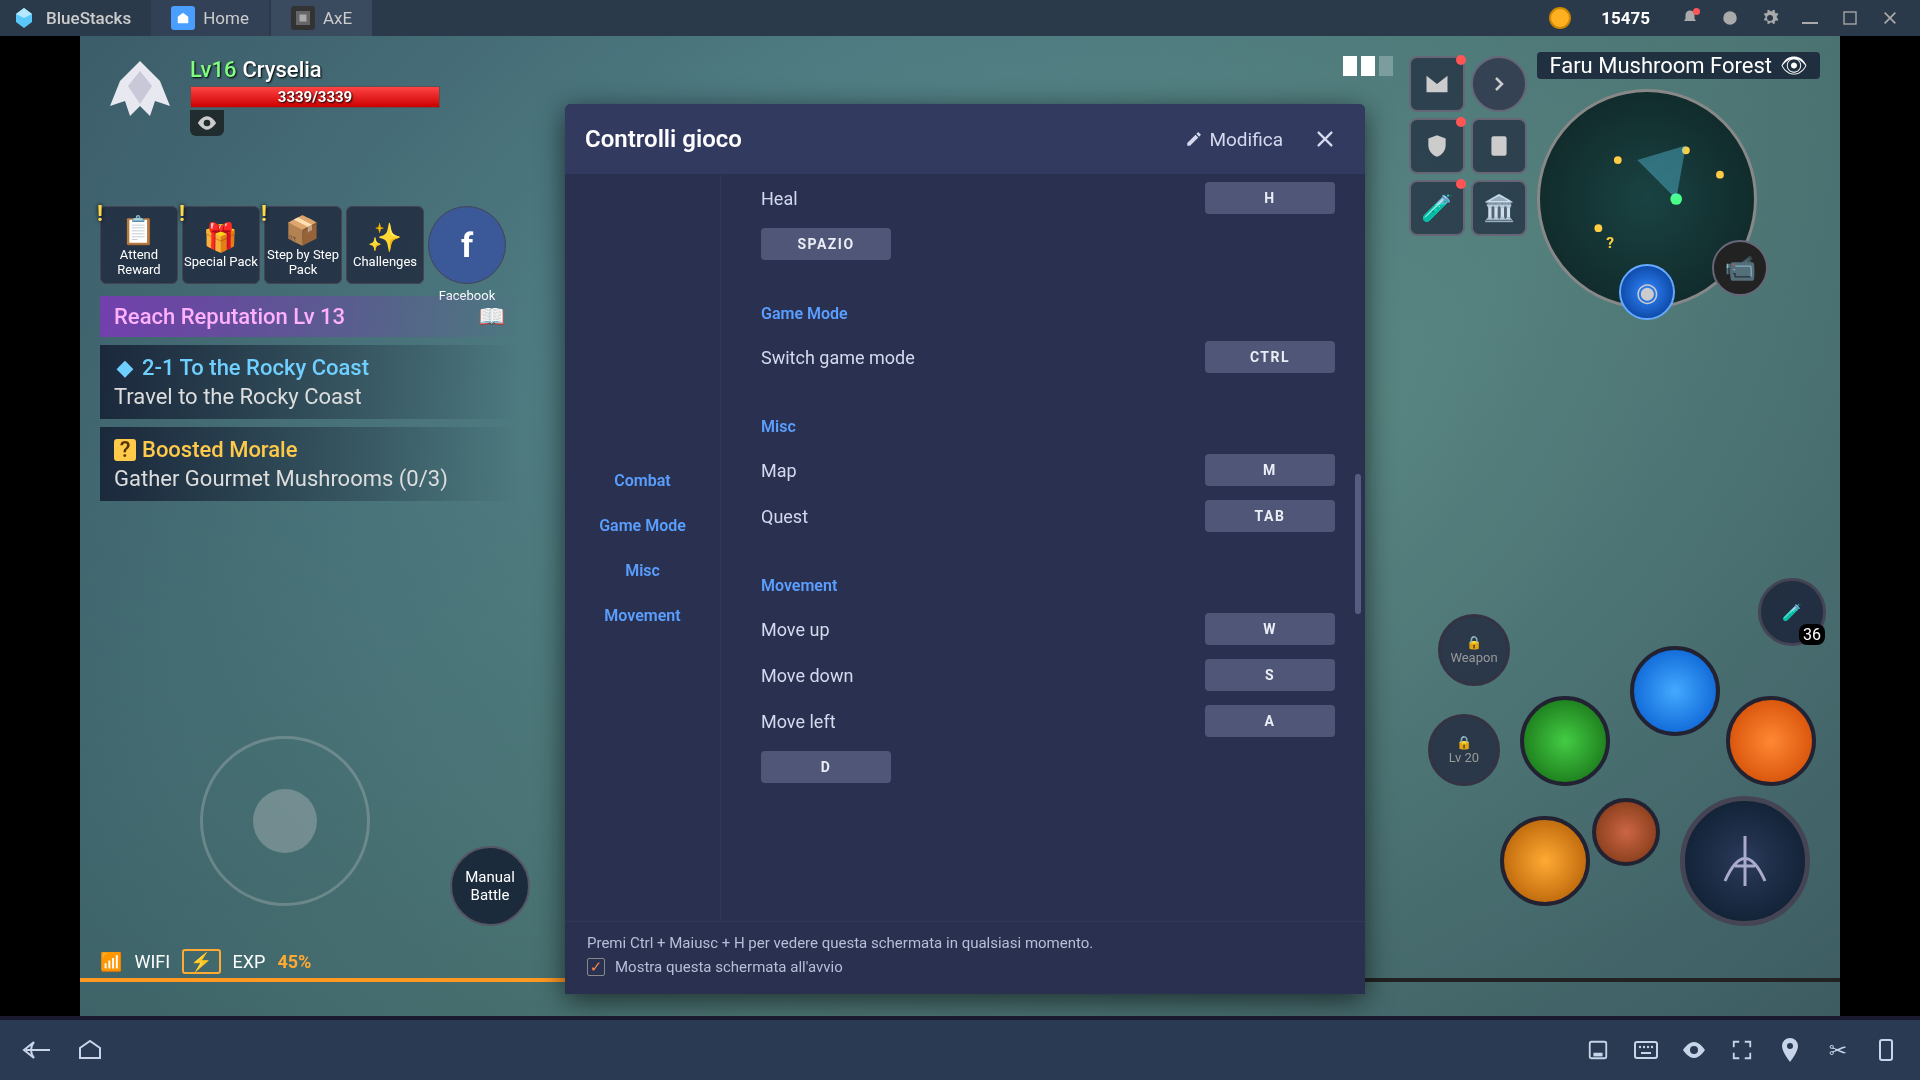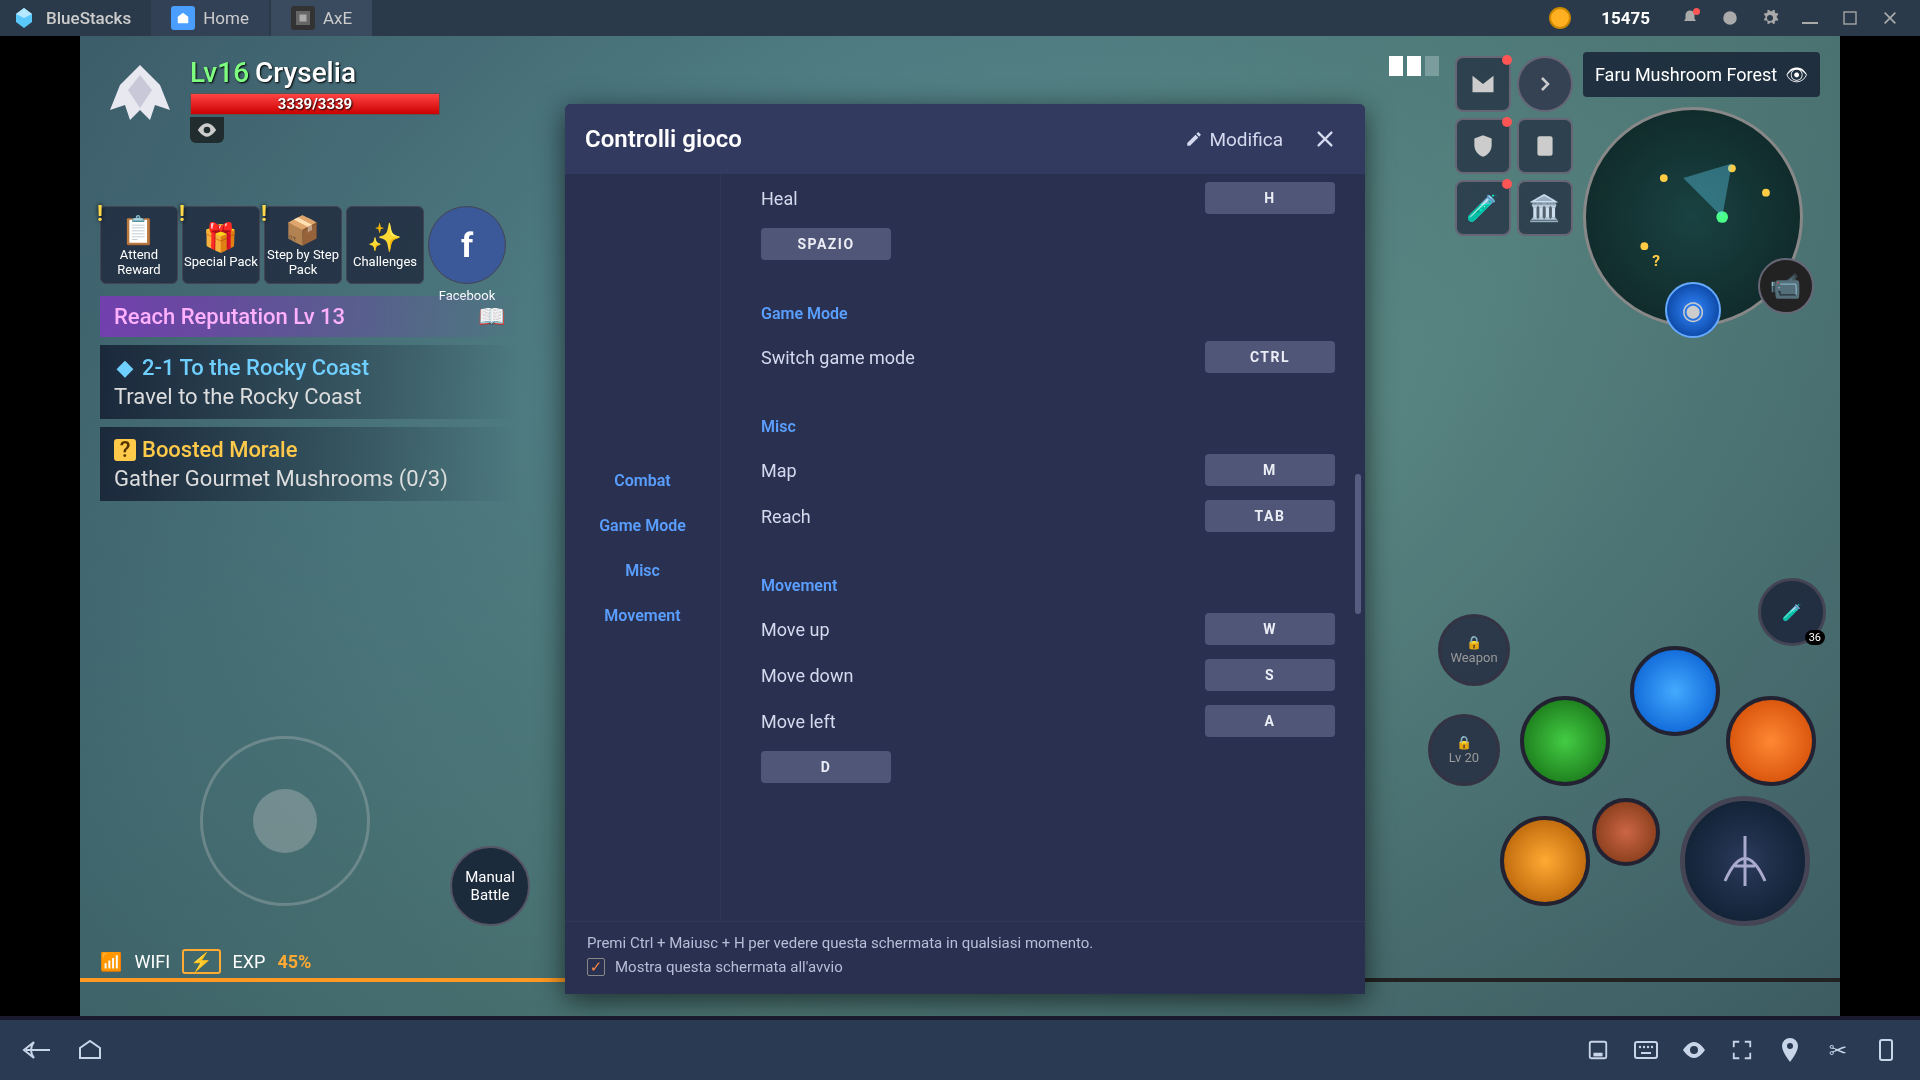--- a/index.html
+++ b/index.html
@@ -24,21 +24,21 @@
 .game-area { position: relative; width: 100%; height: 980px; background: linear-gradient(135deg, #2a4a5a 0%, #3a6a6a 30%, #4a7a6a 60%, #3a5a5a 100%); overflow: hidden; }
 .game-fog { position: absolute; inset: 0; background: radial-gradient(ellipse at 50% 30%, rgba(150,200,220,0.3), rgba(60,90,100,0.6)); }
 .black-bars { position: absolute; background: #000; }
 .bb-left { left: 0; top: 0; width: 80px; height: 100%; }
 .bb-right { right: 0; top: 0; width: 80px; height: 100%; }
 
 
 .player-hud { position: absolute; top: 20px; left: 100px; display: flex; align-items: center; z-index: 5; }
 .player-avatar { width: 80px; height: 80px; }
 .player-info { margin-left: 10px; }
-.player-name { color: #fff; font-size: 28px; font-weight: 500; text-shadow: 1px 1px 2px #000; }
+.player-name { color: #fff; font-size: 22px; font-weight: 500; text-shadow: 1px 1px 2px #000; }
 .player-level { color: #7fff7f; margin-right: 6px; }
 .hp-bar { width: 250px; height: 22px; background: #333; border: 1px solid #555; margin-top: 4px; position: relative; }
 .hp-fill { width: 100%; height: 100%; background: linear-gradient(#ff4444, #cc0000); }
 .hp-text { position: absolute; inset: 0; display: flex; align-items: center; justify-content: center; color: #fff; font-size: 15px; font-weight: bold; text-shadow: 1px 1px 2px #000; }
 .eye-hud{width:34px;height:26px;background:rgba(20,20,20,0.7);border-radius:0 0 6px 6px;margin-top:2px;display:flex;align-items:center;justify-content:center;color:#ccc;}
 
 
 .left-buttons { position: absolute; top: 170px; left: 100px; display: flex; gap: 4px; z-index: 5; }
 .menu-btn { width: 78px; height: 78px; background: rgba(30,40,60,0.8); border: 1px solid #445; border-radius: 6px; display: flex; flex-direction: column; align-items: center; justify-content: center; color: #fff; font-size: 13px; text-align: center; cursor: pointer; position: relative; }
 .menu-btn .mi{font-size:28px;}
@@ -51,21 +51,21 @@
 .quest-banner .book{margin-left:auto; color:#fff;}
 .quest-item { background: linear-gradient(90deg, rgba(20,30,50,0.85), rgba(20,30,50,0)); padding: 10px 14px; margin-top: 8px; }
 .quest-title { color: #6fcfff; font-size: 22px; font-weight: 500; display: flex; align-items: center; gap: 6px; }
 .quest-title.yellow { color: #ffc94a; }
 .quest-desc { color: #ddd; font-size: 22px; margin-top: 4px; }
 .quest-icon { width:22px; height:22px; display:inline-flex;align-items:center;justify-content:center; }
 
 
 .top-right-hud { position: absolute; top: 20px; right: 100px; display: flex; align-items: flex-start; gap: 10px; z-index: 5; }
 .minimap { width: 220px; height: 220px; background: radial-gradient(circle at 50% 50%, rgba(20,60,60,0.9), rgba(10,30,30,0.95)); border: 3px solid #888; border-radius: 50%; position: relative; }
-.zone-name { position: absolute; top: -2px; right: 230px; background: rgba(20,30,50,0.8); padding: 12px 12px; color: #fff; font-size: 18px; border-radius: 4px; white-space: nowrap; display:flex;align-items:center;gap:8px;}
+.zone-name { position: absolute; top: -2px; right: 230px; background: rgba(20,30,50,0.8); padding: 1px 12px; color: #fff; font-size: 22px; border-radius: 4px; white-space: nowrap; display:flex;align-items:center;gap:8px;}
 .ri-row { display: flex; gap: 6px; }
 .ri { width: 56px; height: 56px; background: rgba(30,40,60,0.7); border: 2px solid #667; border-radius: 8px; display: flex; align-items: center; justify-content: center; font-size: 26px; color: #ccc; cursor: pointer; position:relative;}
 .ri.round{border-radius:50%;}
 .ri .dot{position:absolute;top:-3px;right:-3px;width:10px;height:10px;background:#ff5555;border-radius:50%;}
 .ri.collapse{background:rgba(50,60,80,0.9);border-radius:50%;}
 
 
 .skills { position: absolute; bottom: 80px; right: 100px; width: 420px; height: 360px; z-index: 5; }
 .skill { position: absolute; width: 90px; height: 90px; border-radius: 50%; border: 4px solid #223; display: flex; align-items: center; justify-content: center; cursor: pointer; color:#fff; font-size:12px; text-align:center;}
 .skill.main { width: 130px; height: 130px; bottom: 10px; right: 10px; background: radial-gradient(circle, #2a3a5a, #0a1a2a); border: 5px solid #445; }
@@ -316,21 +316,21 @@
           <text x="68" y="160" fill="#ffcc44" font-size="16" font-weight="bold">?</text>
           <path d="M140 110 L100 70 L150 55 Z" fill="rgba(100,220,255,0.35)"></path>
         </svg>
         <div class="ri round" style="position:absolute;bottom:-14px;left:50%;transform:translateX(-50%);background:radial-gradient(circle,#3388ff,#003388);border-color:#66aaff;">◉</div>
         <div class="ri round" style="position:absolute;bottom:10px;right:-14px;background:#222;">📹</div>
       </div>
     </div>
   </div>
 
   <div class="skills">
-    <div class="potion">🧪<span style="position:absolute;bottom:-2px;right:-2px;background:#000;color:#fff;font-size:11px;padding:1px 4px;border-radius:8px;">36</span></div>
+    <div class="potion">🧪<span style="position:absolute;bottom:-2px;right:-2px;background:#000;color:#fff;font-size:16px;padding:1px 4px;border-radius:8px;">36</span></div>
     <div class="lock-slot" style="bottom:250px;right:310px;">🔒<span>Weapon</span></div>
     <div class="lock-slot" style="bottom:150px;right:320px;">🔒<span>Lv 20</span></div>
     <div class="skill s1"></div>
     <div class="skill s2"></div>
     <div class="skill s3"></div>
     <div class="skill s4"></div>
     <div class="skill s5"></div>
     <div class="skill main">
       <svg width="70" height="70" viewBox="0 0 70 70">
           <path stroke="#aac" stroke-width="3" fill="none" d="M15 55 Q35 10 55 55 M25 40 L45 40 M35 10 L35 60"></path>
@@ -398,21 +398,21 @@
           <div class="row-label">Switch game mode</div>
           <div class="key-box">CTRL</div>
         </div>
 
         <div class="section-label">Misc</div>
         <div class="row">
           <div class="row-label">Map</div>
           <div class="key-box">M</div>
         </div>
         <div class="row">
-          <div class="row-label">Reach</div>
+          <div class="row-label">Quest</div>
           <div class="key-box">TAB</div>
         </div>
 
         <div class="section-label">Movement</div>
         <div class="row">
           <div class="row-label">Move up</div>
           <div class="key-box">W</div>
         </div>
         <div class="row">
           <div class="row-label">Move down</div>

